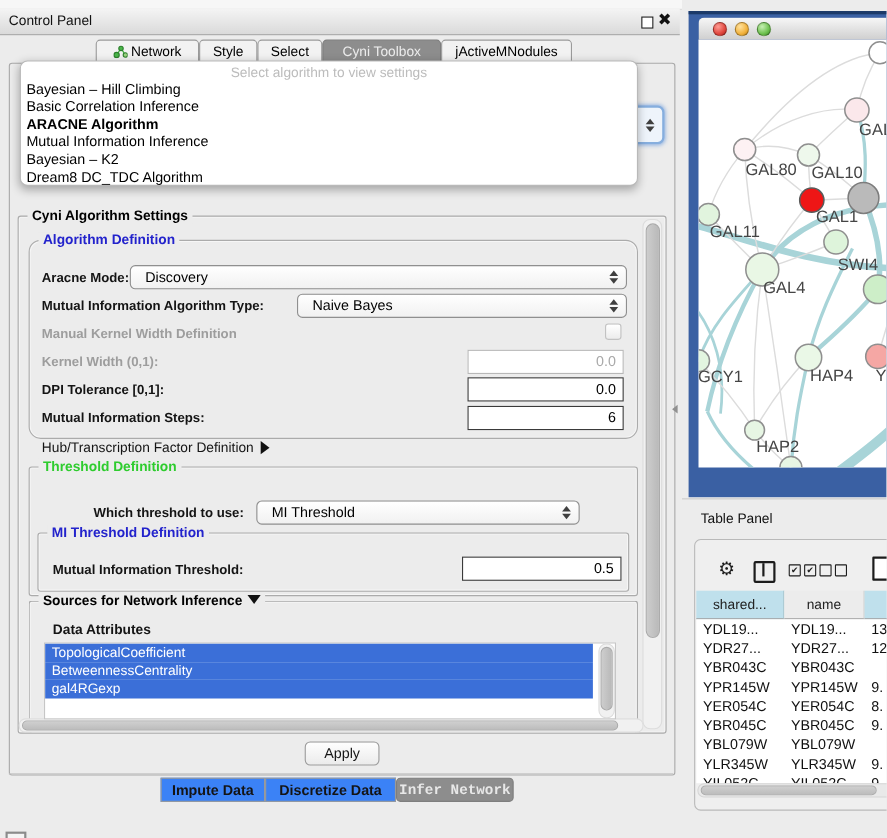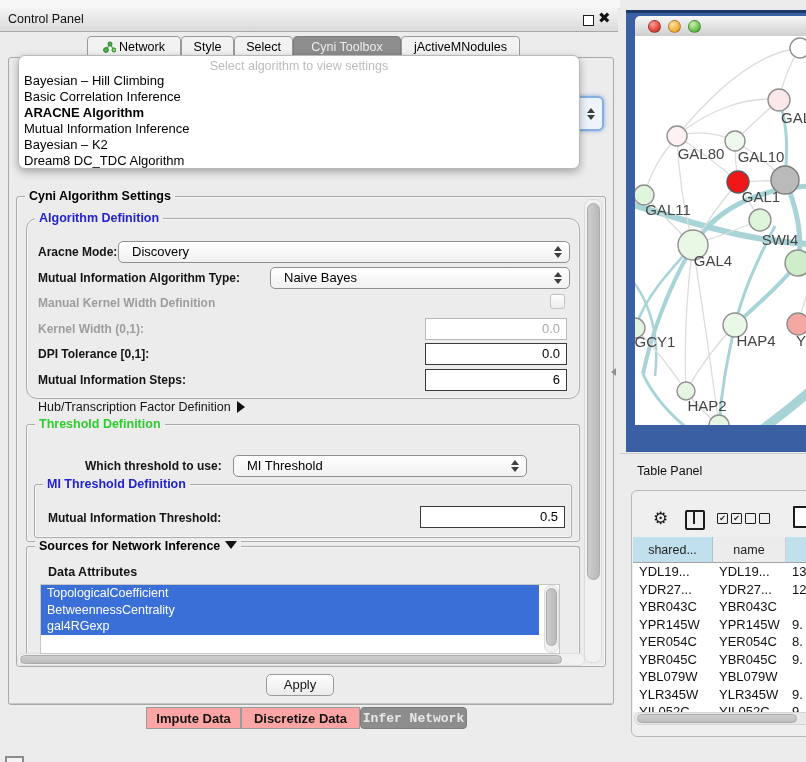--- a/index.html
+++ b/index.html
@@ -58,21 +58,21 @@
   .hsb-thumb{position:absolute;background:linear-gradient(#cfcfcf,#bdbdbd);border:1px solid #ababab;border-radius:6px;}
   
   .attr-list{position:absolute;left:40px;top:584px;width:518px;height:68px;background:#fff;border:1px solid #c6c6c6;
              overflow:hidden;z-index:2;}
   .attr-item{height:16.5px;line-height:16.5px;background:#3b6fd8;color:#fff;font-size:12.5px;padding-left:6px;
              width:492px;}
   
   .btn{position:absolute;height:22px;background:linear-gradient(#fefefe,#ebebeb);border:1px solid #9b9b9b;
        border-radius:5px;font-size:13px;text-align:center;line-height:20px;box-sizing:border-box;}
   .btab{position:absolute;top:707px;height:22px;line-height:22px;text-align:center;font-size:13px;font-weight:bold;
-        background:#fca5a5;border:1px solid #9a9a9a;box-sizing:border-box;}
+        background:#3b82f6;border:1px solid #9a9a9a;box-sizing:border-box;}
   .btab.sel{background:#8d8d8d;color:#e8e8e8;border-color:#7e7e7e;border-radius:4px;}
   .hline{position:absolute;height:1px;background:#c4c4c4;}
   .mini-sq{position:absolute;left:5px;top:756px;width:15px;height:12px;border:2px solid #8b8b8b;background:#f4f4f4;}
   
   .net-frame{left:626px;top:10px;width:180px;height:442px;background:#3a60a3;border-top:3px solid #1c3a69;
              box-sizing:border-box;}
   .net-titlebar{position:absolute;left:9px;top:3px;width:171px;height:20px;
                 background:linear-gradient(#f7f7f7,#cfcfcf);border-bottom:1px solid #9a9a9a;border-top-left-radius:5px;}
   .tl{position:absolute;top:3.5px;width:13px;height:13px;border-radius:50%;border:1px solid rgba(0,0,0,.28);box-sizing:border-box;}
   .tl.r{left:13px;background:radial-gradient(circle at 35% 30%,#ff9d95,#df453c 62%,#9c231e);}
@@ -214,21 +214,21 @@
     <div class="attr-item" style="background: rgb(59, 111, 216);">BetweennessCentrality</div>
     <div class="attr-item" style="background: rgb(59, 111, 216);">gal4RGexp</div>
   </div>
 <div class="vsb-track" style="left:544px;top:585px;width:13px;height:66px;z-index:3;">
   <div class="vsb-thumb" style="left:1px;top:2px;width:9px;height:56px;"></div>
 </div>
 <div class="hsb-track" style="left:17px;top:653px;width:566px;height:11px;">
   <div class="hsb-thumb" style="left:2px;top:1px;width:540px;height:7px;"></div>
 </div>
 
-<div class="btn" style="left:266px;top:674px;width:68px;">
+<div class="btn" style="left:277px;top:674px;width:68px;">
   <span>Apply</span>
 </div>
 <div class="hline" style="left:8px;top:703px;width:604px;"></div>
 <div class="btab" style="left:146px;width:95px;"><span>Impute Data</span></div>
 <div class="btab" style="left:241px;width:119px;"><span>Discretize Data</span></div>
 <div class="btab sel" style="left:360px;width:107px;font-family:Liberation Mono, monospace;"><span>Infer Network</span></div>
 <div class="mini-sq"></div>
 <div class="gutter-mark"></div>
 
 <div class="abs net-frame">

